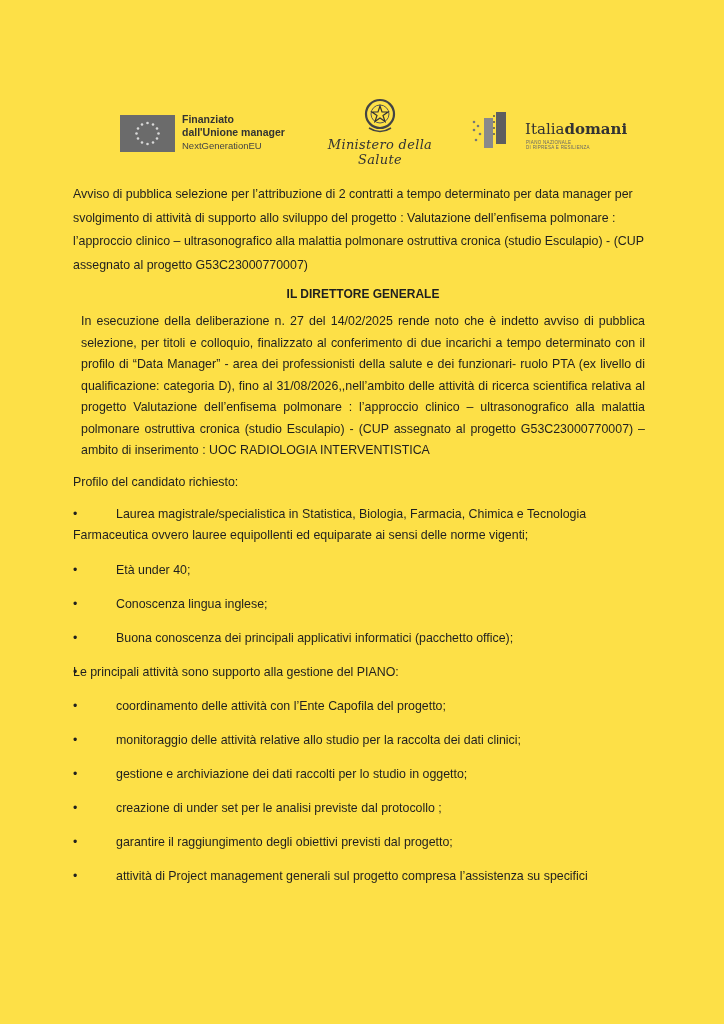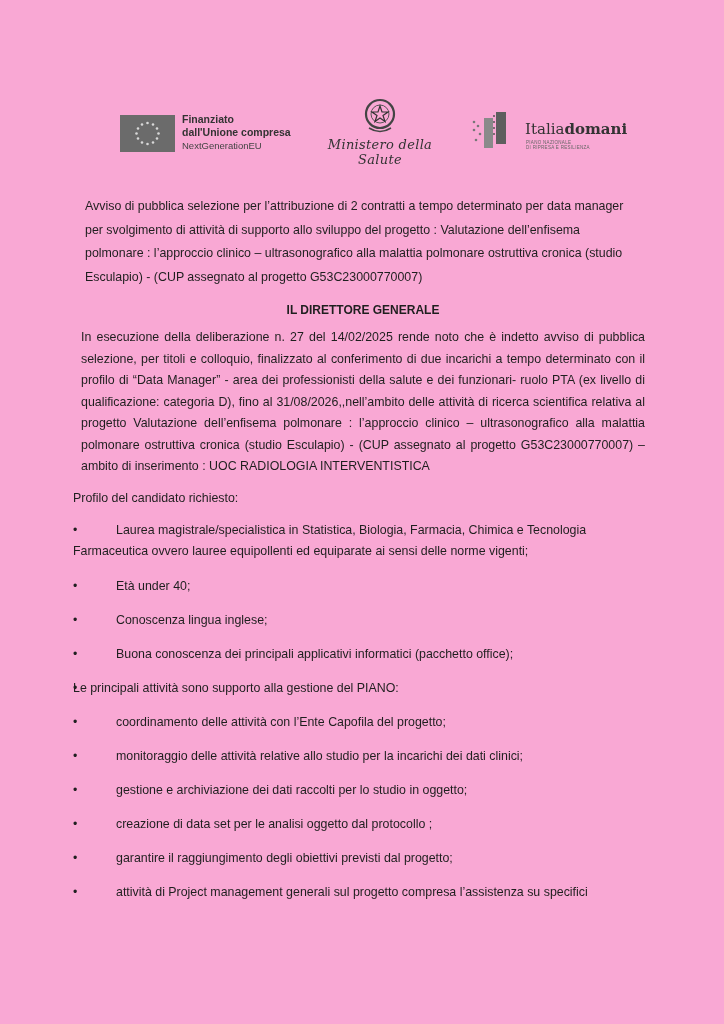--- a/index.html
+++ b/index.html
@@ -1,34 +1,34 @@
 <!DOCTYPE html>
 <html><head>
 <meta charset="utf-8">
 <style>
   html, body { margin:0; padding:0; background:#ffffff; }
   body { width:724px; height:1024px; position:relative; overflow:hidden; font-family:"Liberation Sans", sans-serif; color:#1a1a1a; }
-  .page { position:absolute; left:0; top:0; width:724px; height:1024px; background:#f9a8d4; }
+  .page { position:absolute; left:0; top:0; width:724px; height:1024px; background:#fde047; }
   .logos { position:absolute; top:95px; left:0; width:724px; height:70px; }
   .eu { position:absolute; left:120px; top:20px; width:55px; height:37px; background:#6a6a6a; }
   .eu svg { width:55px; height:37px; }
   .eu-text { position:absolute; left:182px; top:18px; font-family:"Liberation Sans", sans-serif; line-height:13px; }
   .eu-text .l1, .eu-text .l2 { font-size:10.5px; font-weight:bold; color:#333; }
   .eu-text .l3 { font-size:9.5px; color:#444; }
   .ministero { position:absolute; left:305px; top:0; width:150px; height:70px; text-align:center; }
   .ministero svg { width:42px; height:42px; display:block; margin:0 auto; }
   .min-text { font-family:"DejaVu Serif", serif; font-style:italic; font-size:13px; color:#333; letter-spacing:0.3px; }
   .italia { position:absolute; left:470px; top:15px; width:170px; height:45px; }
   .italia svg { position:absolute; left:0; top:0; width:50px; height:42px; }
   .italia-title { position:absolute; left:55px; top:10px; font-family:"DejaVu Serif", serif; font-size:15px; color:#333; }
   .italia-title b { font-weight:bold; }
   .italia-sub { position:absolute; left:56px; top:30px; font-size:4.5px; line-height:5px; color:#666; letter-spacing:0.3px; }
 
   .doc { position:absolute; left:73px; top:183px; width:580px; font-family:"Liberation Sans", sans-serif; font-size:12.4px; color:#1f1f1f; }
-  .p-intro { line-height:23.5px; margin:12px; }
+  .p-intro { line-height:23.5px; margin:0; }
   .heading { text-align:center; font-weight:bold; font-size:12px; margin:8px 0 6px 0; line-height:18px; }
   .p-body { line-height:21.5px; margin:8px; text-align:justify; }
   .sect { margin:10px 0 0 0; line-height:20px; }
   .bullet { position:relative; padding-left:43px; line-height:20px; margin-top:14px; }
   .bullet .dot { position:absolute; left:0; top:0; }
   .bullet.wrap { padding-left:0; text-indent:0; }
   .bullet.wrap .lead { display:inline-block; width:43px; }
   .cont { line-height:22px; }
 </style>
 </head>
@@ -51,21 +51,21 @@
             <circle cx="22" cy="27.5" r="1.3"></circle>
             <circle cx="18" cy="23.5" r="1.3"></circle>
           <circle cx="16.5" cy="18.5" r="1.3"></circle>
             <circle cx="18" cy="13.5" r="1.3"></circle>
             <circle cx="22" cy="9.5" r="1.3"></circle>
         </g>
       </svg>
     </div>
     <div class="eu-text">
       <div class="l1">Finanziato</div>
-      <div class="l2">dall'Unione compresa</div>
+      <div class="l2">dall'Unione manager</div>
       <div class="l3">NextGenerationEU</div>
     </div>
 
     <div class="ministero">
       <svg viewBox="0 0 42 42">
         <circle cx="21" cy="19" r="14" fill="none" stroke="#444" stroke-width="2.2"></circle>
         <circle cx="21" cy="19" r="9" fill="none" stroke="#555" stroke-width="1"></circle>
         <polygon points="21,11 23,17 29,17 24,20.5 26,26.5 21,23 16,26.5 18,20.5 13,17 19,17" fill="none" stroke="#333" stroke-width="1.2"></polygon>
         <path d="M10 33 Q21 40 32 33" fill="none" stroke="#444" stroke-width="1.5"></path>
       </svg>
@@ -114,22 +114,22 @@
       <div class="bullet"><span class="dot">•</span><span>Età under 40;</span></div>
       <div class="bullet"><span class="dot">•</span><span>Conoscenza lingua inglese;</span></div>
       <div class="bullet"><span class="dot">•</span><span>Buona conoscenza dei principali applicativi informatici (pacchetto office);</span></div>
       <div class="bullet"><span class="dot">•</span></div>
     </div>
 
     <div class="sect" style="margin-top:14px;">Le principali attività sono supporto alla gestione del PIANO:</div>
 
     <div>
       <div class="bullet"><span class="dot">•</span><span>coordinamento delle attività con l’Ente Capofila del progetto;</span></div>
-      <div class="bullet"><span class="dot">•</span><span>monitoraggio delle attività relative allo studio per la incarichi dei dati clinici;</span></div>
+      <div class="bullet"><span class="dot">•</span><span>monitoraggio delle attività relative allo studio per la raccolta dei dati clinici;</span></div>
       <div class="bullet"><span class="dot">•</span><span>gestione e archiviazione dei dati raccolti per lo studio in oggetto;</span></div>
-      <div class="bullet"><span class="dot">•</span><span>creazione di data set per le analisi oggetto dal protocollo ;</span></div>
+      <div class="bullet"><span class="dot">•</span><span>creazione di under set per le analisi previste dal protocollo ;</span></div>
       <div class="bullet"><span class="dot">•</span><span>garantire il raggiungimento degli obiettivi previsti dal progetto;</span></div>
       <div class="bullet wrap">
         <span class="lead">•</span><span>attività di Project management generali sul progetto compresa l’assistenza su specifici</span>
       </div>
     </div>
   </div>
 </div>
 
 </body></html>

